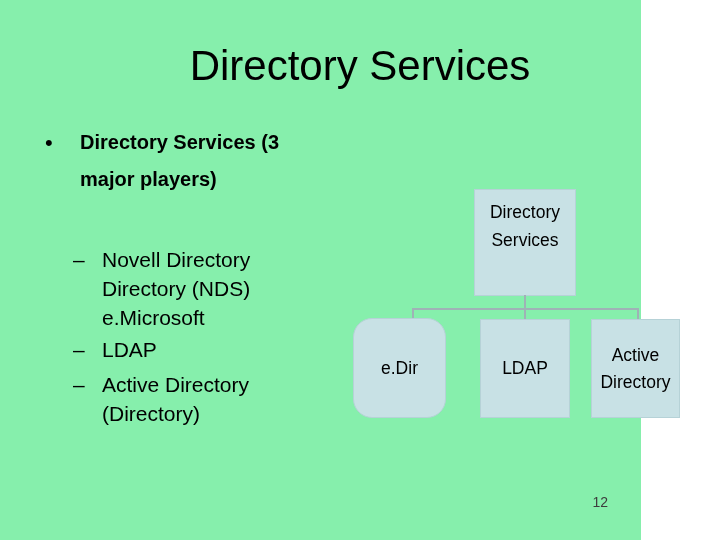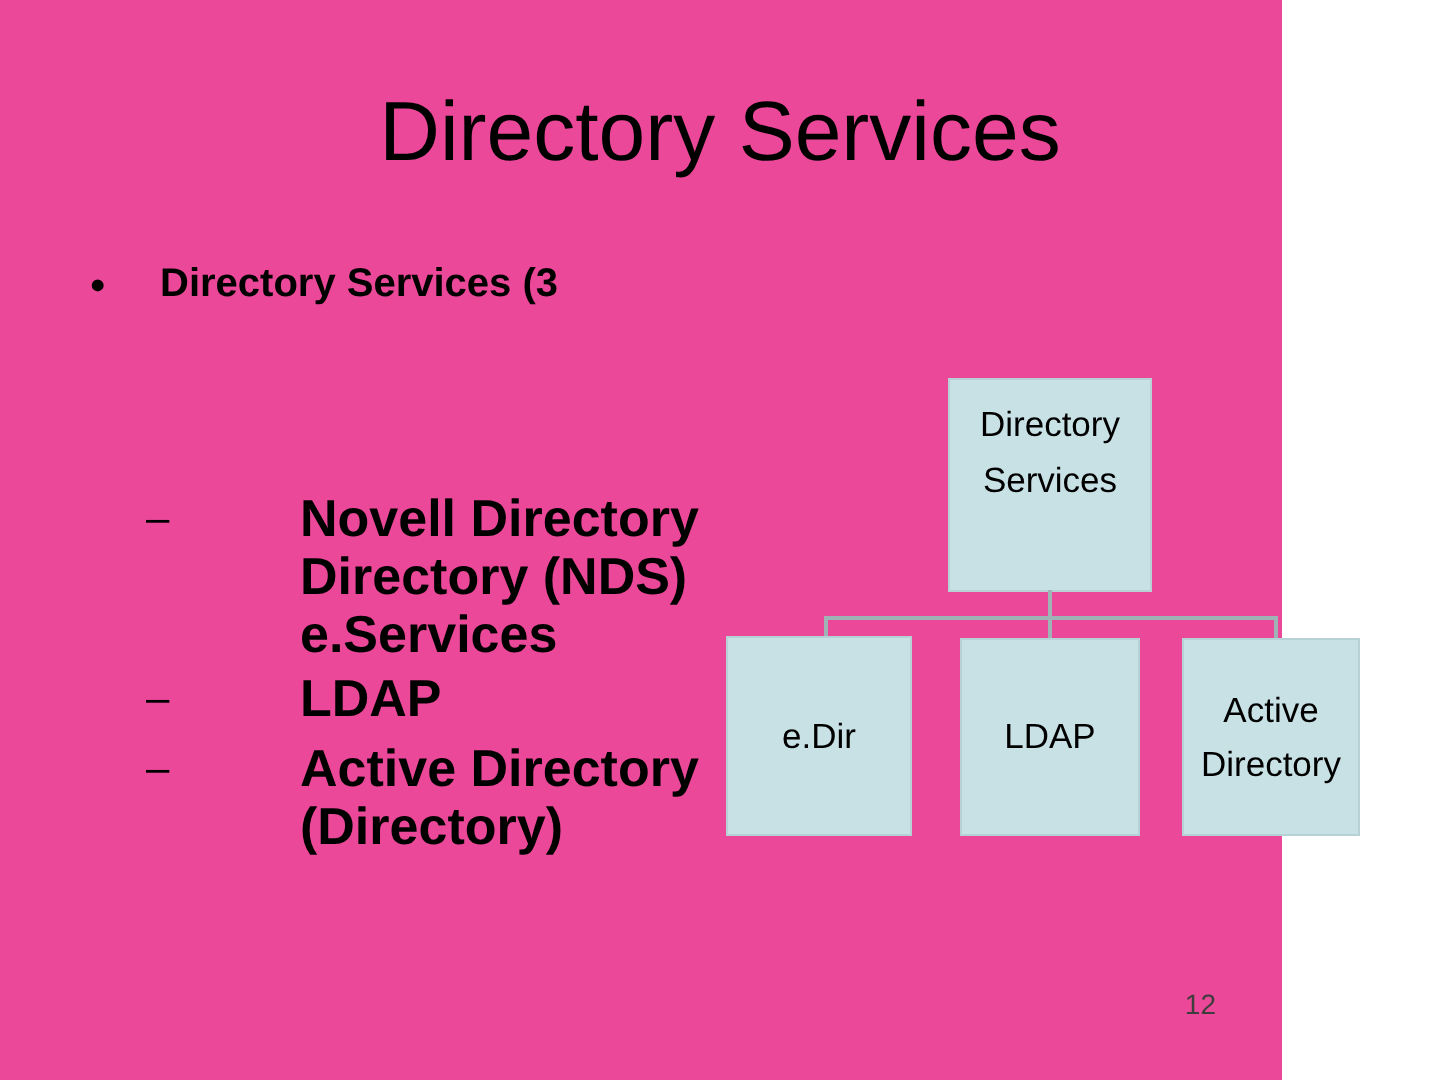--- a/index.html
+++ b/index.html
@@ -4,21 +4,21 @@
 <style>
   html,body{margin:0;padding:0;}
   body{
     width:720px;height:540px;
     background:#ffffff;
     font-family:"Liberation Sans","DejaVu Sans",sans-serif;
     color:#000;
     position:relative;
     overflow:hidden;
   }
-  .slide{position:absolute;inset:0;width:641px;height:540px;background:#ec4899;}
+  .slide{position:absolute;inset:0;width:641px;height:540px;background:#86efac;}
 
   
   .slide-title{
     position:absolute;left:0;top:40px;width:720px;
     text-align:center;
     font-size:42px;line-height:52px;
     color:#000;font-weight:400;
     letter-spacing:0px;
   }
 
@@ -37,41 +37,41 @@
 
   
   .sub-list{position:absolute;left:73px;top:245px;width:300px;}
   .sub-item{display:flex;align-items:flex-start;}
   .sub-item.gap-sm{margin-bottom:3px;}
   .sub-item.gap-md{margin-bottom:6px;}
   .sub-item .marker{
     width:29px;flex:0 0 29px;
     font-size:21px;line-height:29px;
   }
-  .sub-item .lines{font-size:26px;line-height:29px;font-weight:700;margin-left:48px;}
+  .sub-item .lines{font-size:21px;line-height:29px;font-weight:400;}
 
   
   .diagram-box{
     position:absolute;
     background:#c8e1e5;
     border:1px solid #b6d2d7;
     box-sizing:border-box;
     text-align:center;
     color:#000;
   }
   .box-root{
     left:474px;top:189px;width:102px;height:107px;
     font-size:17.5px;line-height:28px;
     padding-top:8px;
   }
   .box-child{
     display:flex;align-items:center;justify-content:center;
     font-size:17.5px;line-height:27px;
   }
-  .box-child-1{left:363px;top:318px;width:93px;height:100px;}
+  .box-child-1{left:353px;top:318px;width:93px;height:100px;border-radius:19px;}
   .box-child-2{left:480px;top:319px;width:90px;height:99px;}
   .box-child-3{left:591px;top:319px;width:89px;height:99px;}
 
   .connector{position:absolute;background:#9fb2b6;}
   .conn-stub-top {left:524px;top:295px;width:2px;height:14px;}
   .conn-hline    {left:412px;top:308px;width:227px;height:2px;}
   .conn-stub-left{left:412px;top:308px;width:2px;height:11px;}
   .conn-stub-mid {left:524px;top:308px;width:2px;height:12px;}
   .conn-stub-right{left:637px;top:308px;width:2px;height:12px;}
 
@@ -85,30 +85,31 @@
 <body>
 
 <div class="slide">
 
   <div class="slide-title">Directory Services</div>
 
   <div class="bullet-main">
     <span class="marker">•</span>
     <div class="lines">
       <div>Directory Services (3</div>
+      <div>major players)</div>
     </div>
   </div>
 
   <div class="sub-list">
     <div class="sub-item gap-sm">
       <span class="marker">–</span>
       <div class="lines">
         <div>Novell Directory</div>
         <div>Directory (NDS)</div>
-        <div>e.Services</div>
+        <div>e.Microsoft</div>
       </div>
     </div>
     <div class="sub-item gap-md">
       <span class="marker">–</span>
       <div class="lines">
         <div>LDAP</div>
       </div>
     </div>
     <div class="sub-item">
       <span class="marker">–</span>

